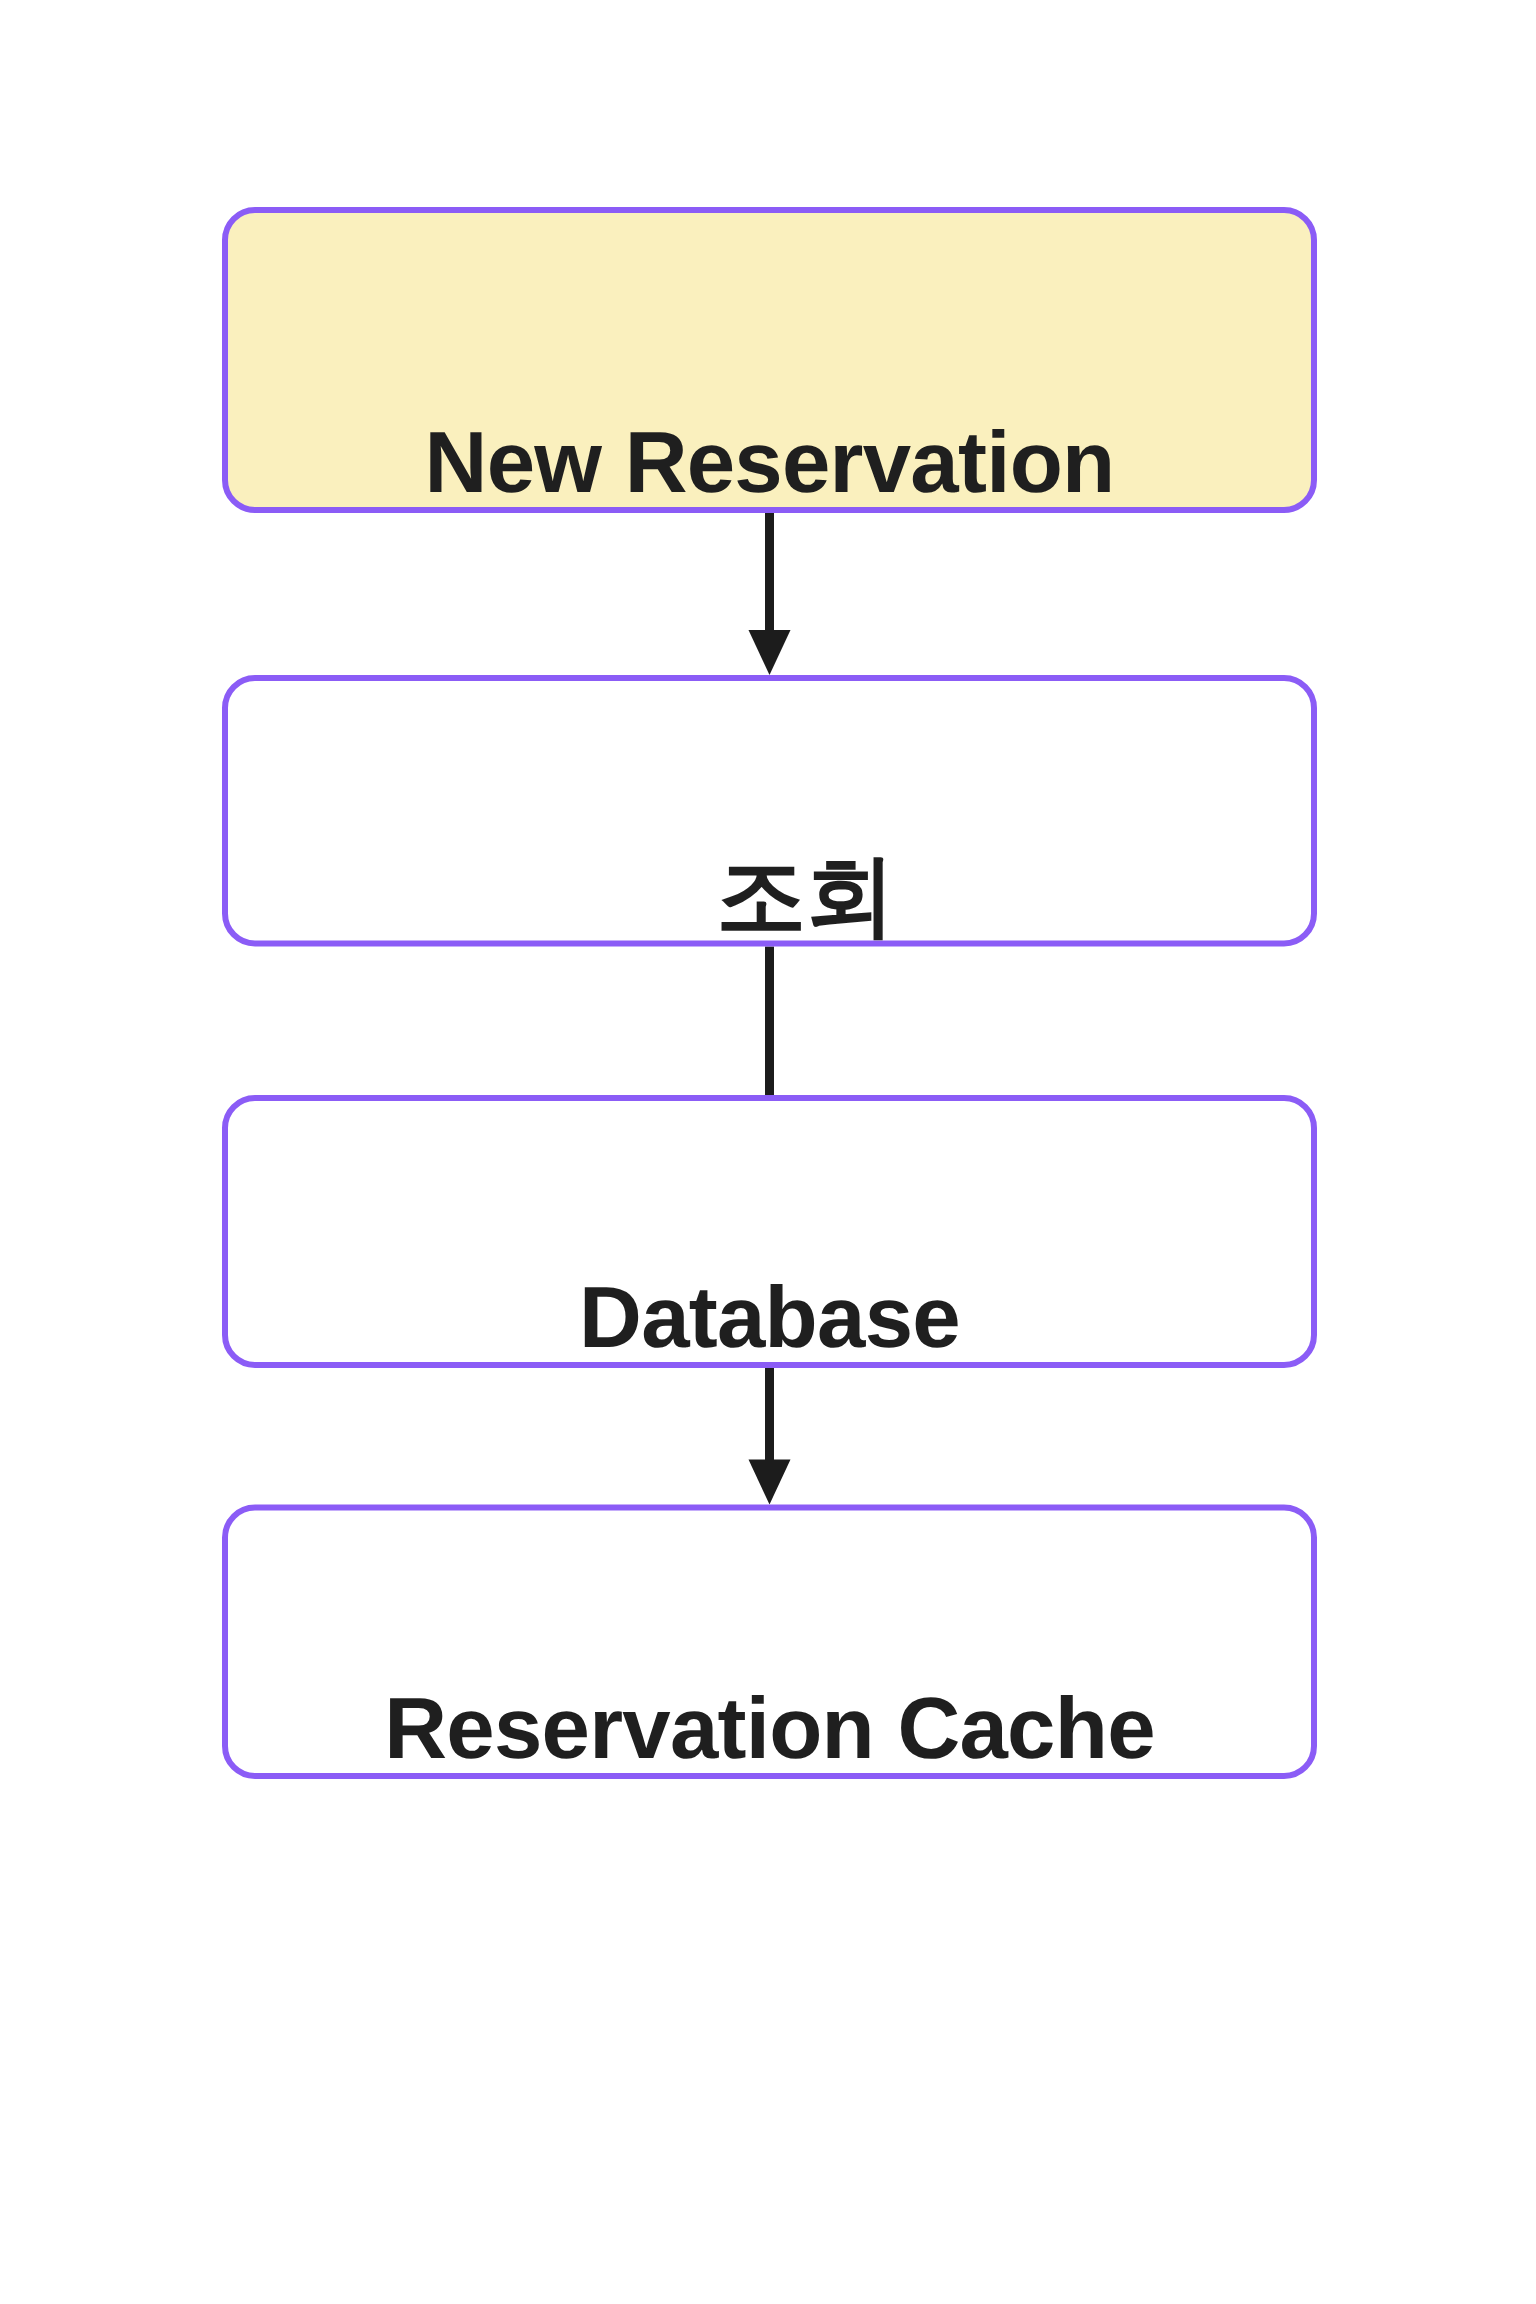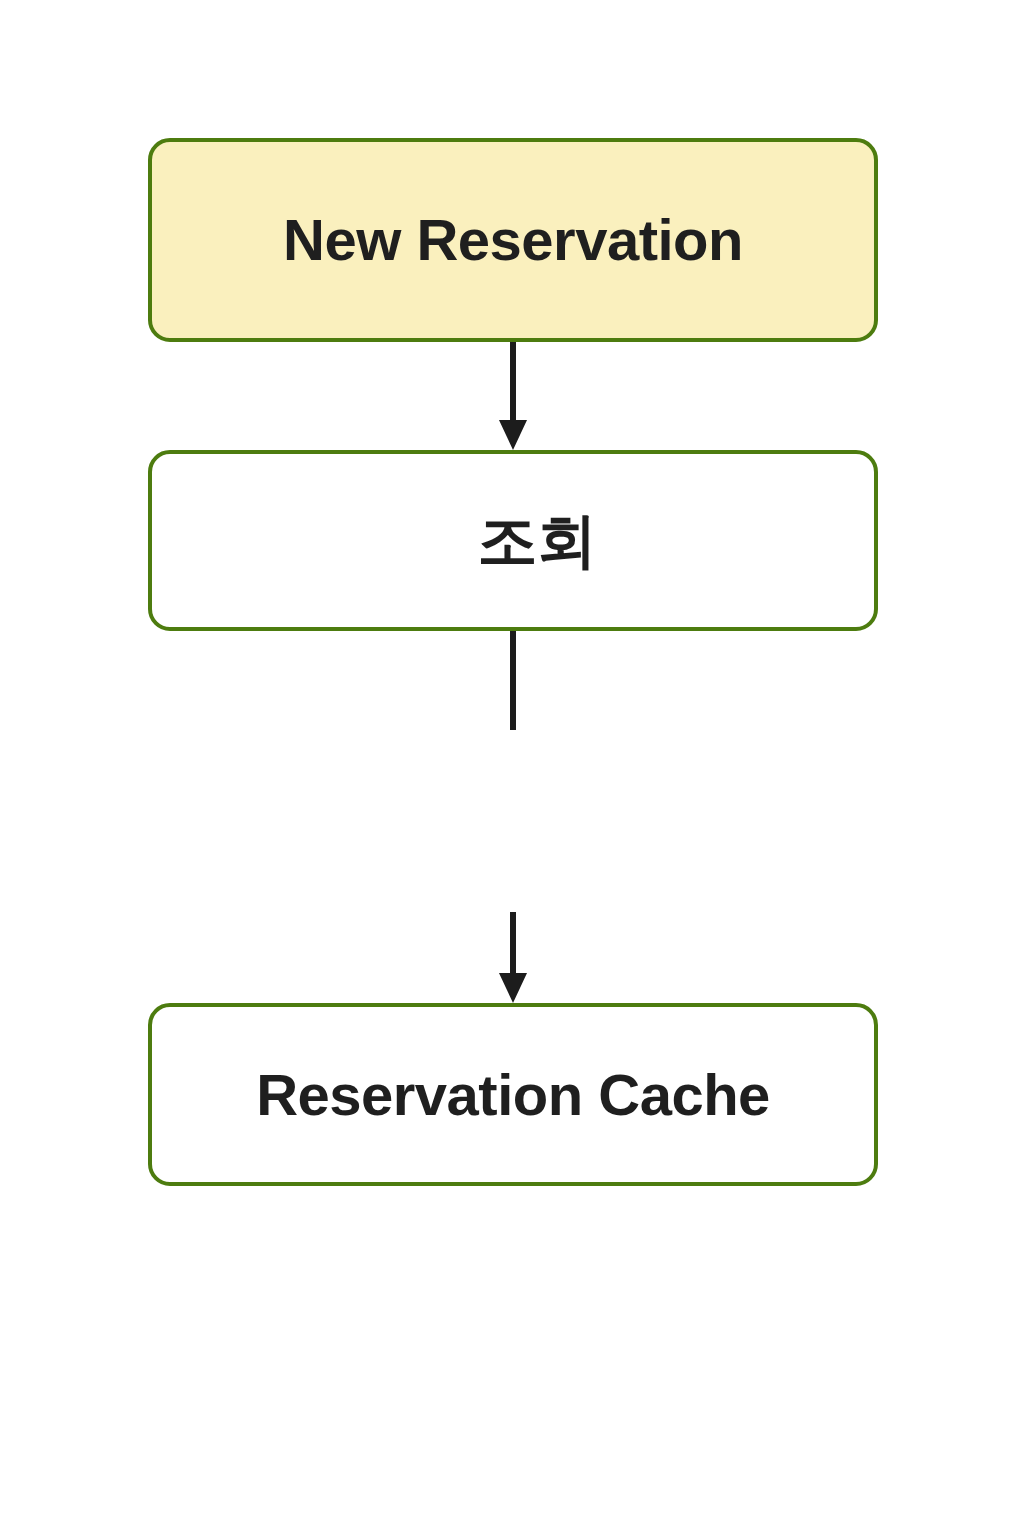--- a/index.html
+++ b/index.html
@@ -23,25 +23,25 @@
     position: absolute;
     left: 0;
     top: 0;
     width: 1024px;
     height: 1536px;
     pointer-events: none;
   }
   .node {
     position: absolute;
     box-sizing: border-box;
-    border: 4px solid #4d7c0f;
+    border: 4px solid #8b5cf6;
     border-radius: 22px;
     background: #ffffff;
     display: flex;
-    align-items: center;
+    align-items: flex-end;
     justify-content: center;
   }
   .node.accent {
     background: #faf0be;
   }
   .node-label {
     font-size: 58px;
     font-weight: 700;
     color: #1f1f1f;
     letter-spacing: -0.5px;
@@ -82,18 +82,21 @@
   </svg>
 
   <div class="node accent" id="node-new-reservation">
     <span class="node-label">New Reservation</span>
   </div>
 
   <div class="node" id="node-lookup">
     <span class="node-label korean">조회</span>
   </div>
 
+  <div class="node" id="node-database">
+    <span class="node-label">Database</span>
+  </div>
 
   <div class="node" id="node-invalidate-cache">
     <span class="node-label">Reservation Cache</span>
   </div>
 
 </div>
 
 </body></html>

